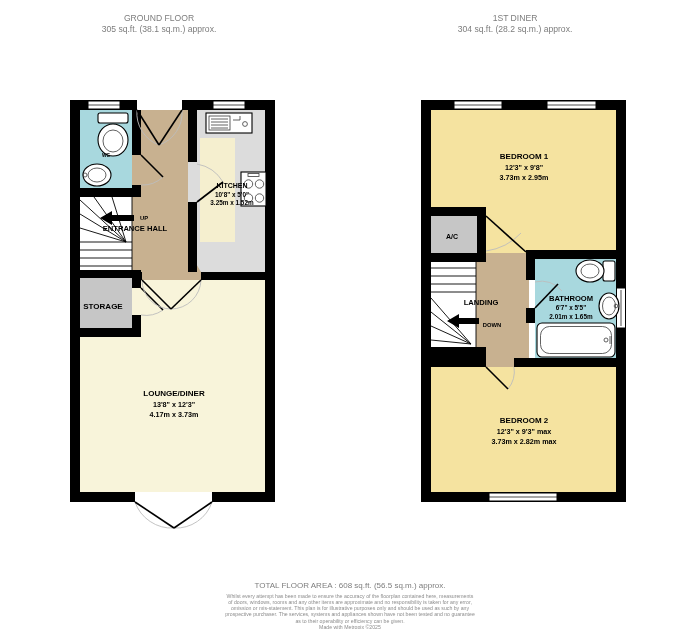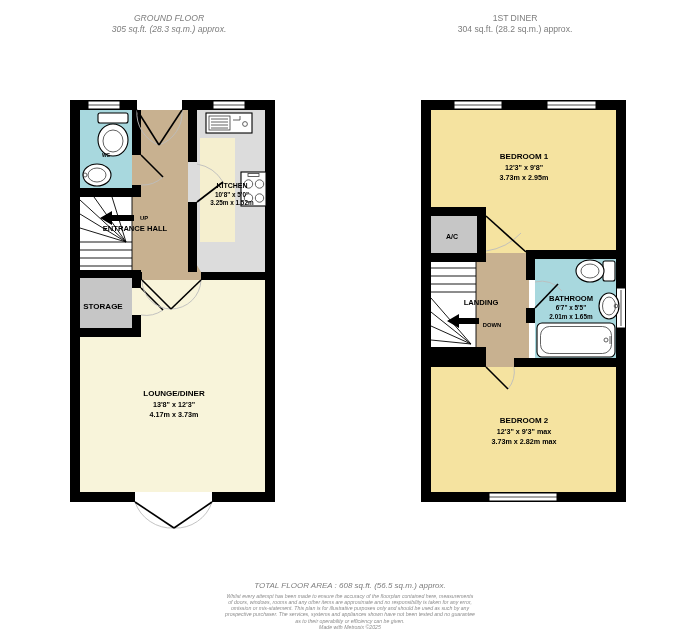--- a/index.html
+++ b/index.html
@@ -1,19 +1,19 @@
 <!DOCTYPE html>
 <html><head>
 <meta charset="utf-8">
 <style>
   html,body{margin:0;padding:0;background:#ffffff;width:700px;height:629px;overflow:hidden;
     font-family:"Liberation Sans",sans-serif;}
   .hdr{position:absolute;text-align:center;color:#7d7d7d;font-size:8.6px;line-height:1.3;}
   .floorplan{position:absolute;}
-  .footer{position:absolute;left:0;right:0;top:581px;text-align:center;font-style:italic;}
+  .footer{position:absolute;left:0;right:0;top:581px;text-align:center;}
   .footer .total{color:#7d7d7d;font-size:8px;margin-bottom:3px;}
   .footer .disc{color:#8d8d8d;font-size:5.2px;line-height:1.18;}
   .lbl{font-family:"Liberation Sans",sans-serif;font-weight:bold;fill:#000000;text-anchor:middle;}
   .name{font-size:8px;}
   .dims{font-size:7.2px;}
   .kname{font-size:7px;}
   .kdims{font-size:6.4px;}
   .small{font-size:5.8px;}
   .tiny{font-size:4.8px;}
   .room8{font-size:8px;}
@@ -23,23 +23,23 @@
   .fix2{fill:none;stroke:#3a3a3a;stroke-width:0.8;}
   .stair{stroke:#000000;stroke-width:0.9;}
   .arc{fill:none;stroke:#bcbcbc;stroke-width:0.9;}
   .leaf{stroke:#000000;stroke-width:1.6;}
   .win{fill:#ffffff;stroke:#000000;stroke-width:1;}
   .winline{stroke:#000000;stroke-width:0.7;}
 </style>
 </head>
 <body>
 
-<div class="hdr" style="left:66px;top:13px;width:206px;font-style:italic;">
+<div class="hdr" style="left:56px;top:13px;width:206px;">
   <div>GROUND FLOOR</div>
-  <div>305 sq.ft. (28.3 sq.m.) approx.</div>
+  <div>305 sq.ft. (38.1 sq.m.) approx.</div>
 </div>
 <div class="hdr" style="left:412px;top:13px;width:206px;">
   <div>1ST DINER</div>
   <div>304 sq.ft. (28.2 sq.m.) approx.</div>
 </div>
 
 <svg class="floorplan" style="left:70px;top:100px;" width="205" height="435" viewBox="0 0 205 435">
 
   <rect x="10" y="172" width="186" height="220" fill="#f8f4da"></rect>
   <rect x="118" y="10" width="78" height="162" fill="#dcdcdc"></rect>

